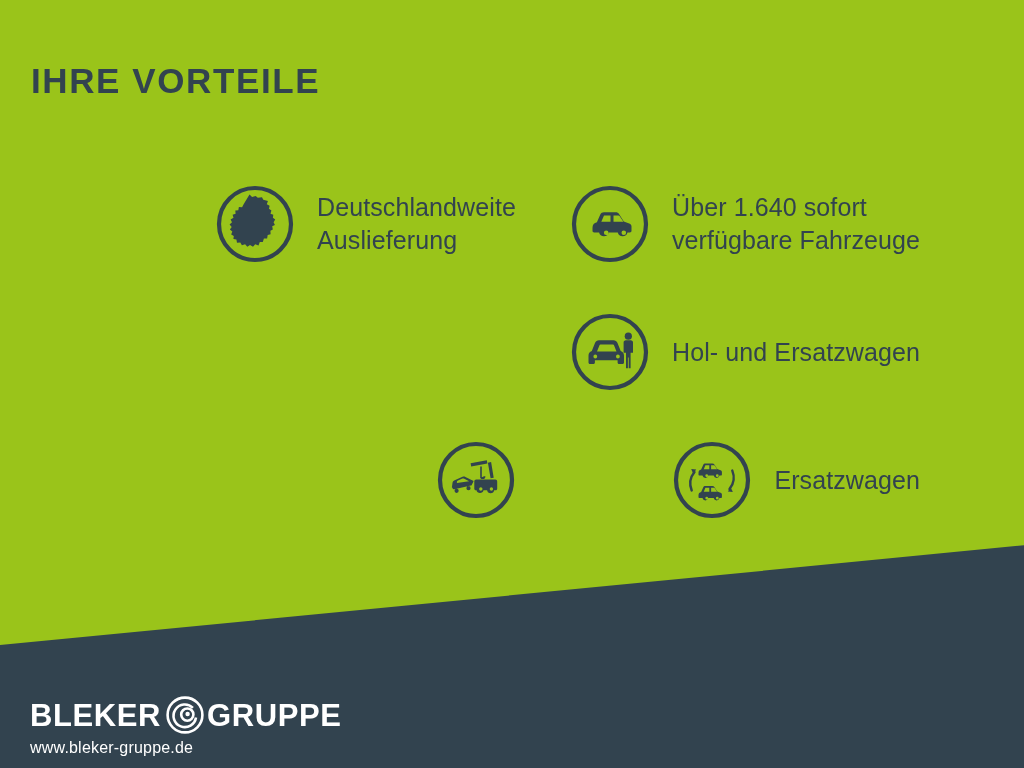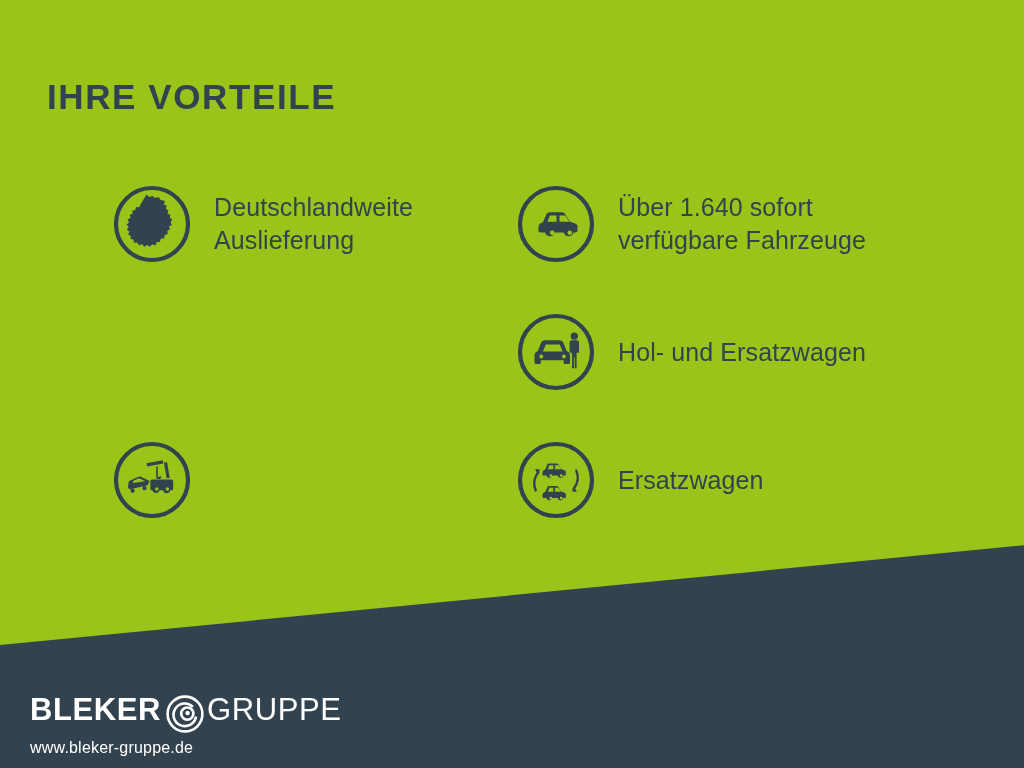--- a/index.html
+++ b/index.html
@@ -37,21 +37,21 @@
   .slide-content {
     position: absolute;
     inset: 0;
   }
 
   
   .page-title {
     position: absolute;
     left: 31px;
     top: 63px;
-    margin: 16px;
+    margin: 0;
     font-size: 35px;
     line-height: 1;
     font-weight: bold;
     letter-spacing: 1.6px;
     color: #32434f;
     text-transform: uppercase;
     white-space: nowrap;
   }
 
   
@@ -63,20 +63,21 @@
     display: grid;
     grid-template-columns: 404px 404px;
     grid-auto-rows: 128px;
     column-gap: 0px;
     row-gap: 0px;
   }
   .benefit {
     display: flex;
     align-items: center;
     gap: 22px;
+    justify-content: flex-end;
   }
   .benefit-icon {
     flex: 0 0 auto;
     width: 80px;
     height: 80px;
     display: block;
   }
   .benefit-icon svg {
     display: block;
     width: 80px;
@@ -93,40 +94,40 @@
   
   .footer-logo {
     position: absolute;
     left: 30px;
     top: 694px;
     width: 300px;
     height: 70px;
   }
   .logo-row {
     display: flex;
-    align-items: flex-start;
+    align-items: center;
     height: 42px;
   }
   .logo-word-bold {
     font-size: 31px;
     font-weight: bold;
     letter-spacing: 0.6px;
     color: #ffffff;
     line-height: 1;
   }
   .logo-mark {
     width: 40px;
     height: 40px;
     margin: 0 2px 0 4px;
     display: block;
   }
   .logo-mark svg { display: block; width: 40px; height: 40px; }
   .logo-word-light {
     font-size: 31px;
-    font-weight: 400;
+    font-weight: 700;
     letter-spacing: 0.6px;
     color: #ffffff;
     line-height: 1;
   }
   .logo-url {
     margin-top: 3px;
     width: 252px;
     font-size: 16px;
     color: #ffffff;
     letter-spacing: 0.2px;

